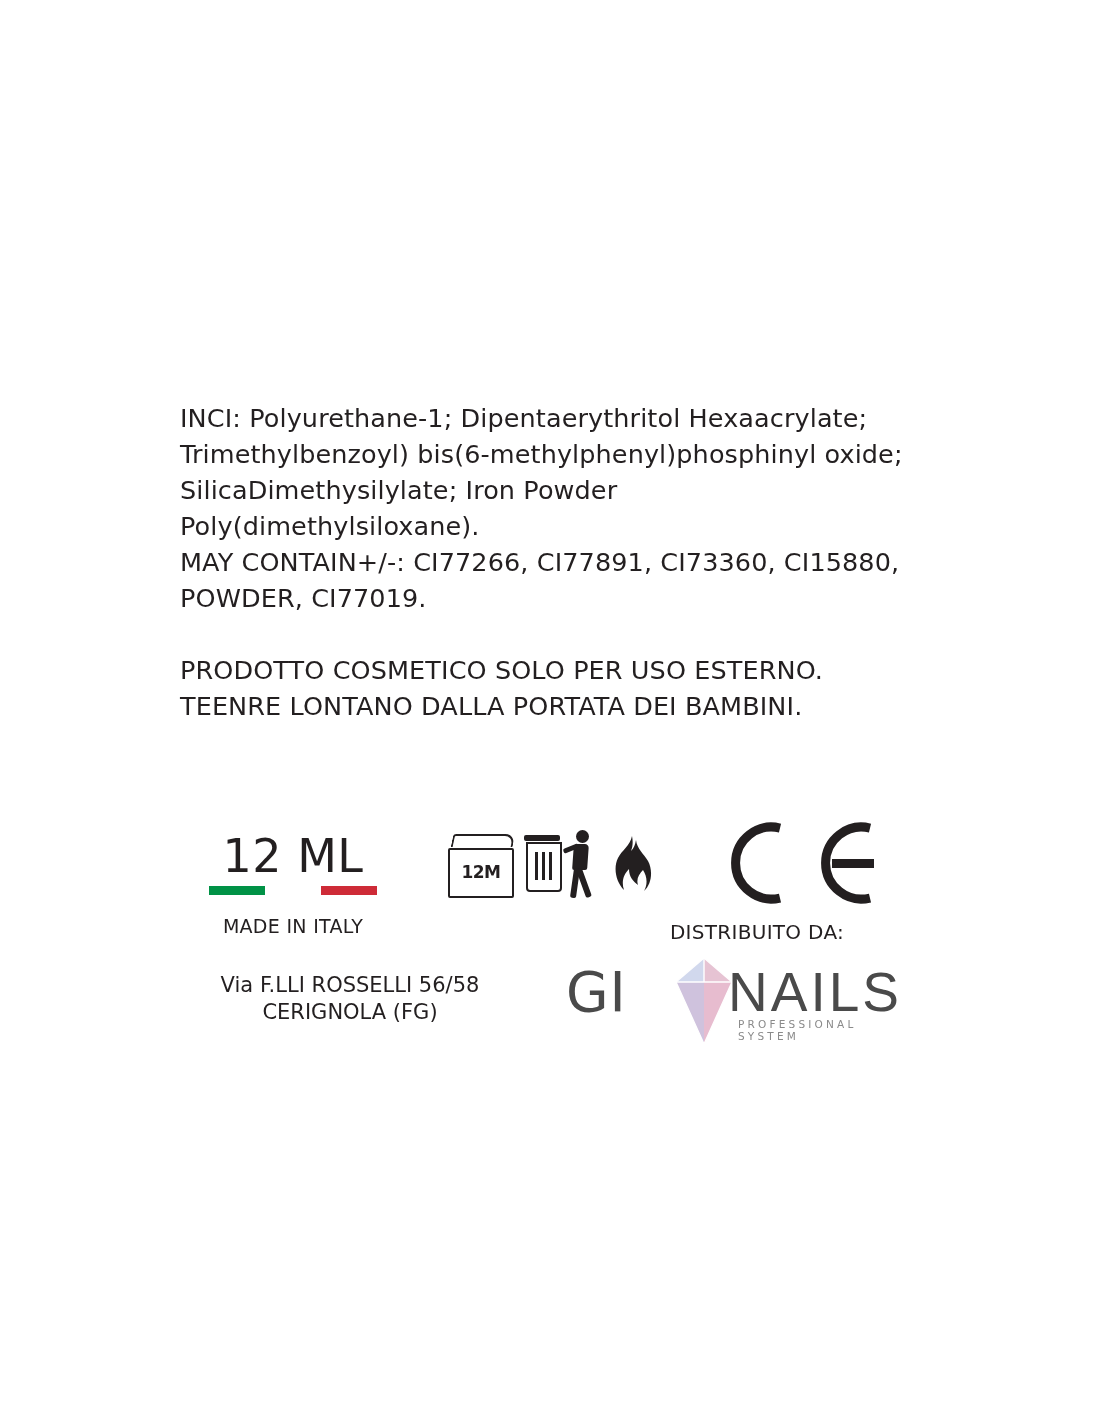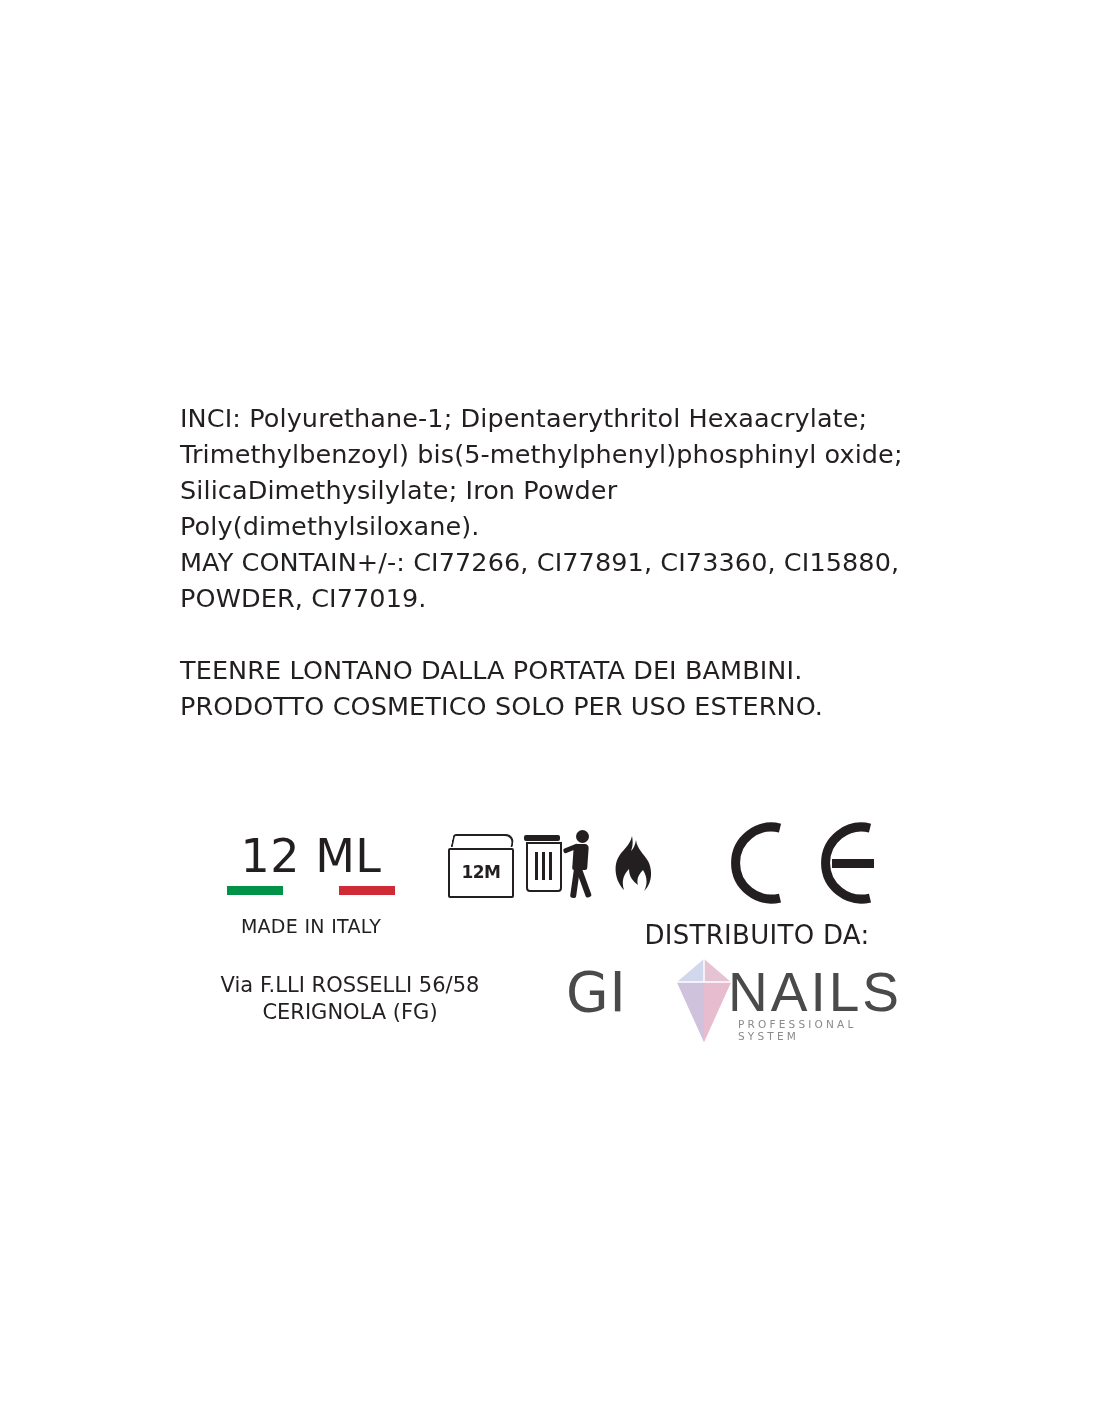--- a/index.html
+++ b/index.html
@@ -46,21 +46,21 @@
   
   .icon-row {
     position: absolute;
     left: 190px;
     top: 828px;
     width: 760px;
     height: 110px;
   }
   .volume-group {
     position: absolute;
-    left: 31px;
+    left: 13px;
     top: 0;
     width: 180px;
     text-align: center;
   }
   .volume-text {
     font-size: 46px;
     line-height: 56px;
     letter-spacing: 0.5px;
     color: #231f20;
     font-family: "DejaVu Sans", sans-serif;
@@ -213,21 +213,21 @@
     height: 86px;
   }
 
   
   .distributed-label {
     position: absolute;
     left: 612px;
     top: 920px;
     width: 290px;
     text-align: center;
-    font-size: 26px;
+    font-size: 20px;
     letter-spacing: 0.3px;
     color: #231f20;
   }
   .address-block {
     position: absolute;
     left: 190px;
     top: 972px;
     width: 320px;
     text-align: center;
     font-size: 21px;
@@ -278,32 +278,32 @@
   }
 </style>
 </head>
 <body>
 
 <div class="label-sheet">
 
   <div class="content">
     <div class="inci-block">
       <div class="line">INCI: Polyurethane-1; Dipentaerythritol Hexaacrylate;</div>
-      <div class="line">Trimethylbenzoyl) bis(5-methylphenyl)phosphinyl oxide;</div>
+      <div class="line">Trimethylbenzoyl) bis(6-methylphenyl)phosphinyl oxide;</div>
       <div class="line">SilicaDimethysilylate; Iron Powder</div>
       <div class="line">Poly(dimethylsiloxane).</div>
       <div class="line">MAY CONTAIN+/-: CI77266, CI77891, CI73360, CI15880,</div>
       <div class="line">POWDER, CI77019.</div>
     </div>
 
     <div class="spacer-1"></div>
 
     <div class="warning-block">
+      <div class="line">PRODOTTO COSMETICO SOLO PER USO ESTERNO.</div>
       <div class="line">TEENRE LONTANO DALLA PORTATA DEI BAMBINI.</div>
-      <div class="line">PRODOTTO COSMETICO SOLO PER USO ESTERNO.</div>
     </div>
   </div>
 
   <div class="icon-row">
 
     <div class="volume-group">
       <div class="volume-text">12 ML</div>
       <div class="flag">
         <span class="green"></span>
           <span class="white"></span>

